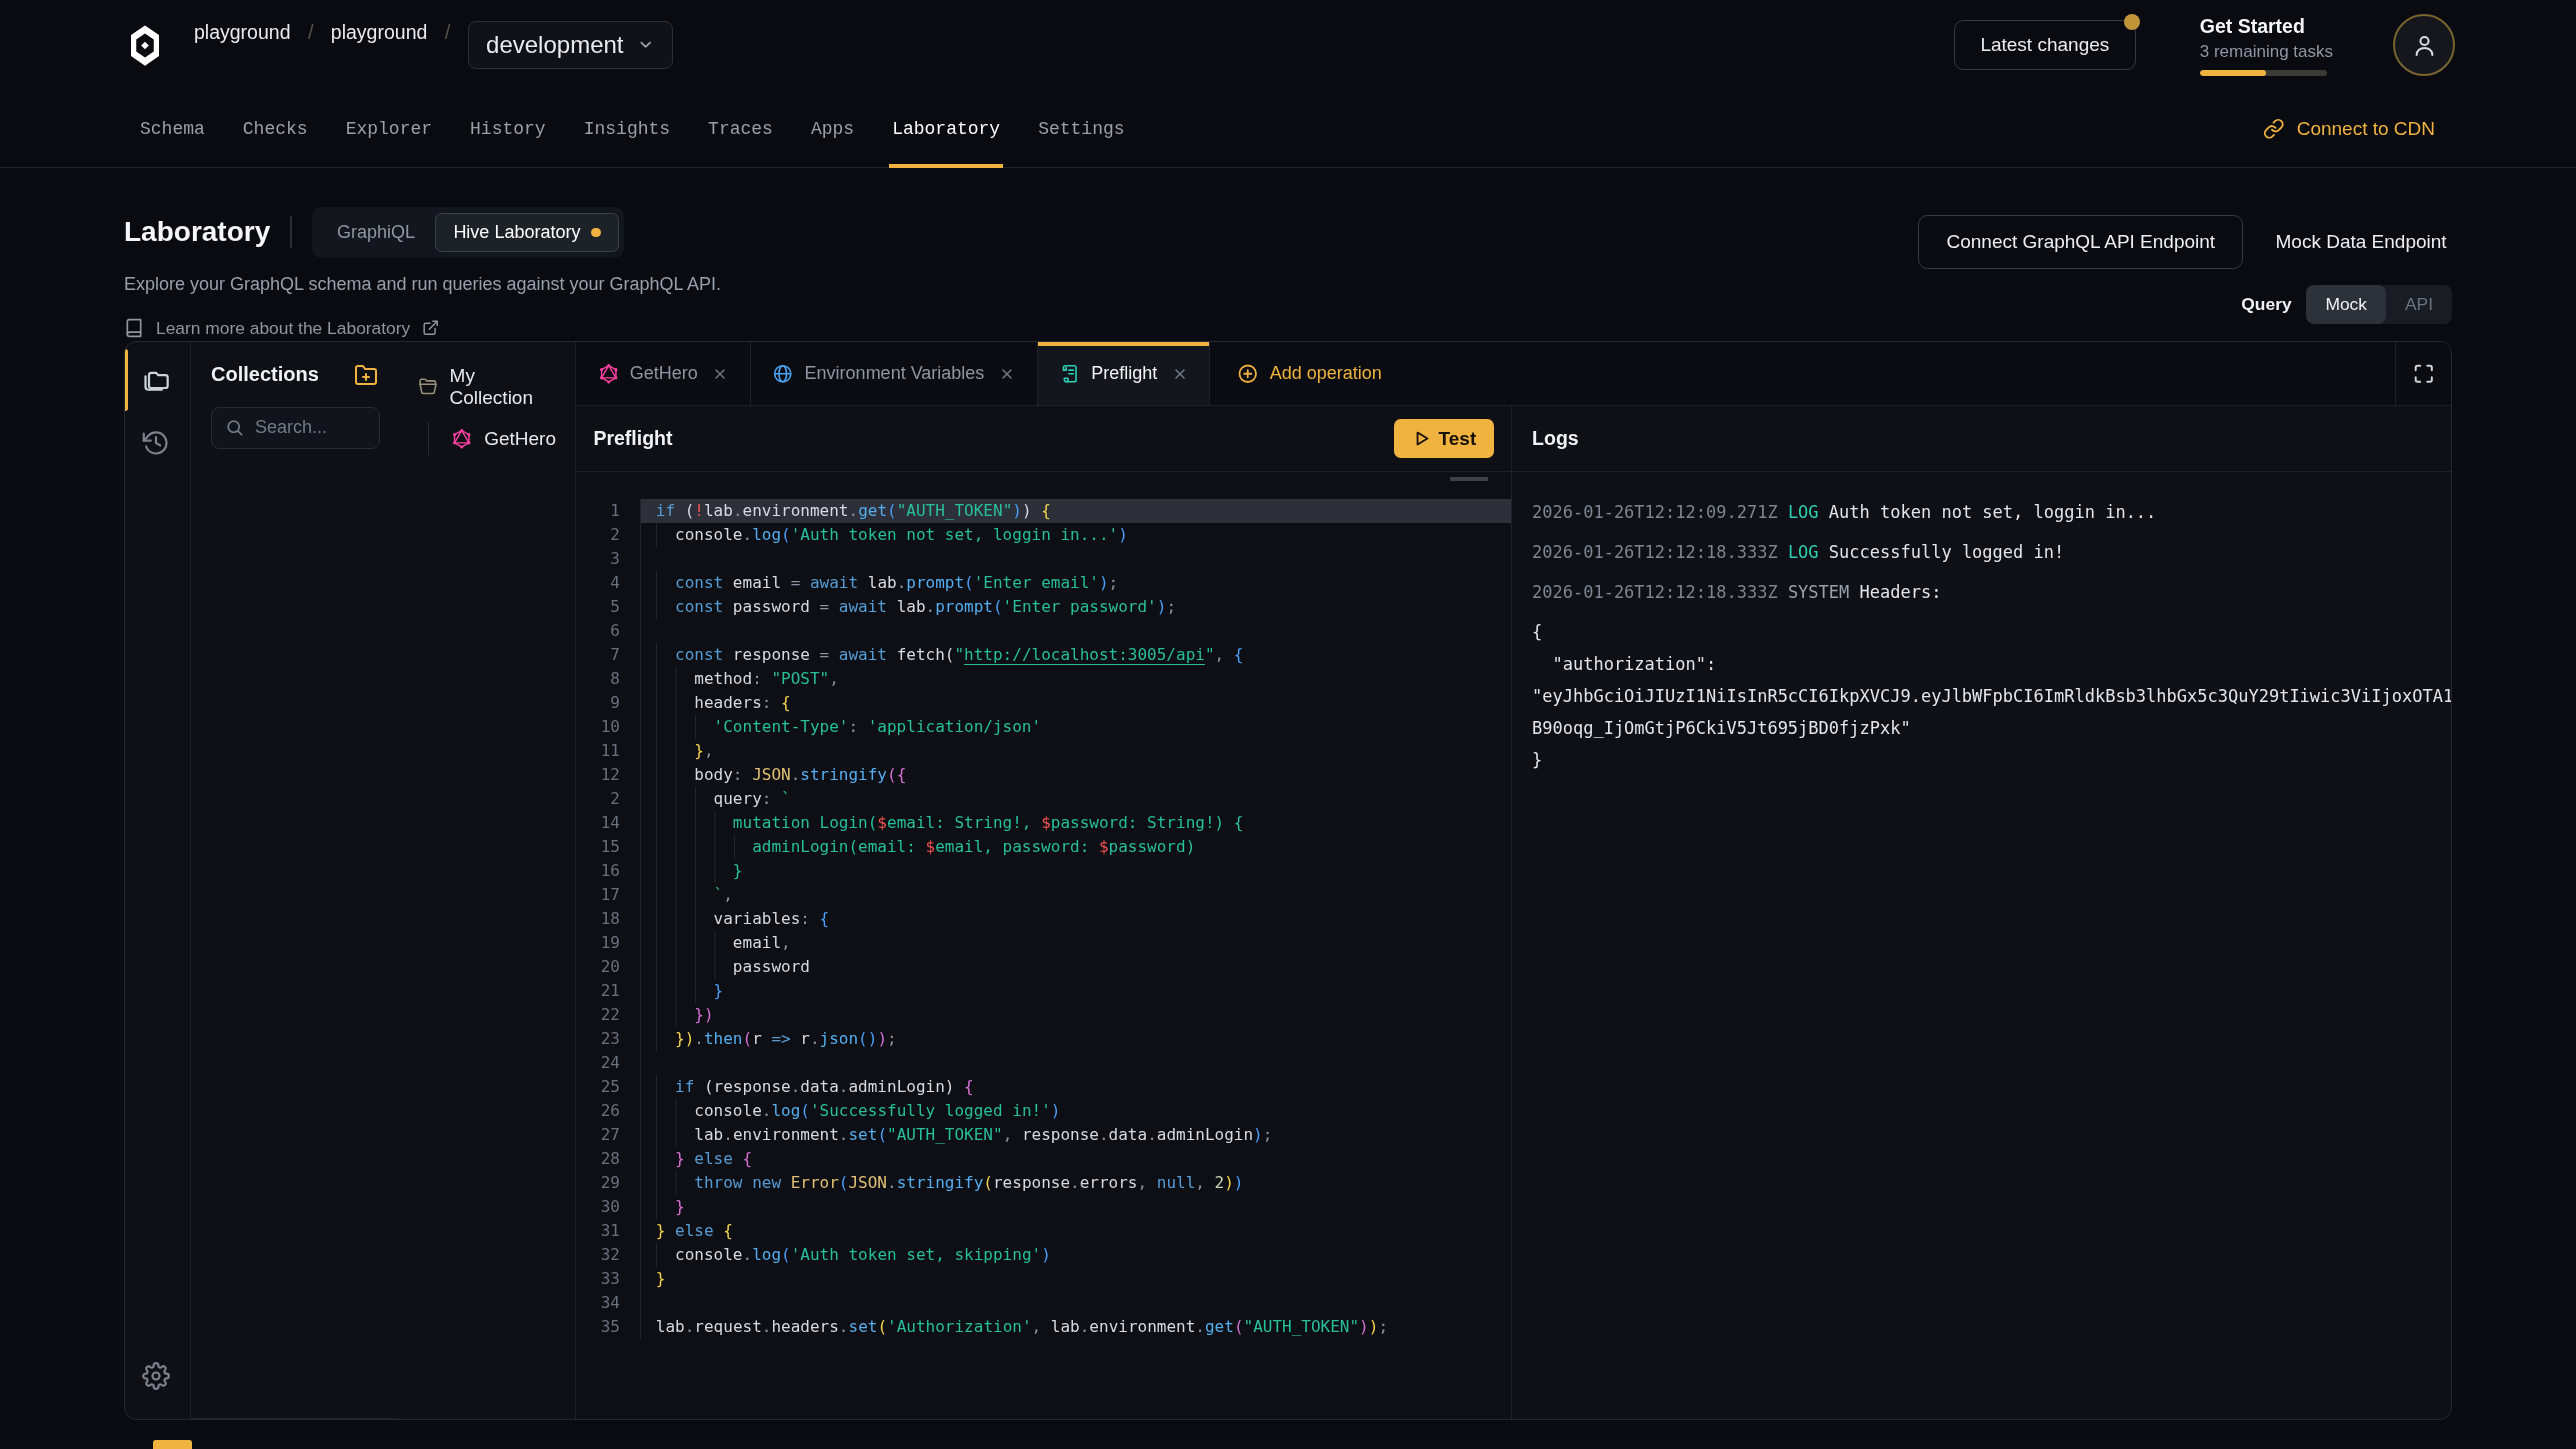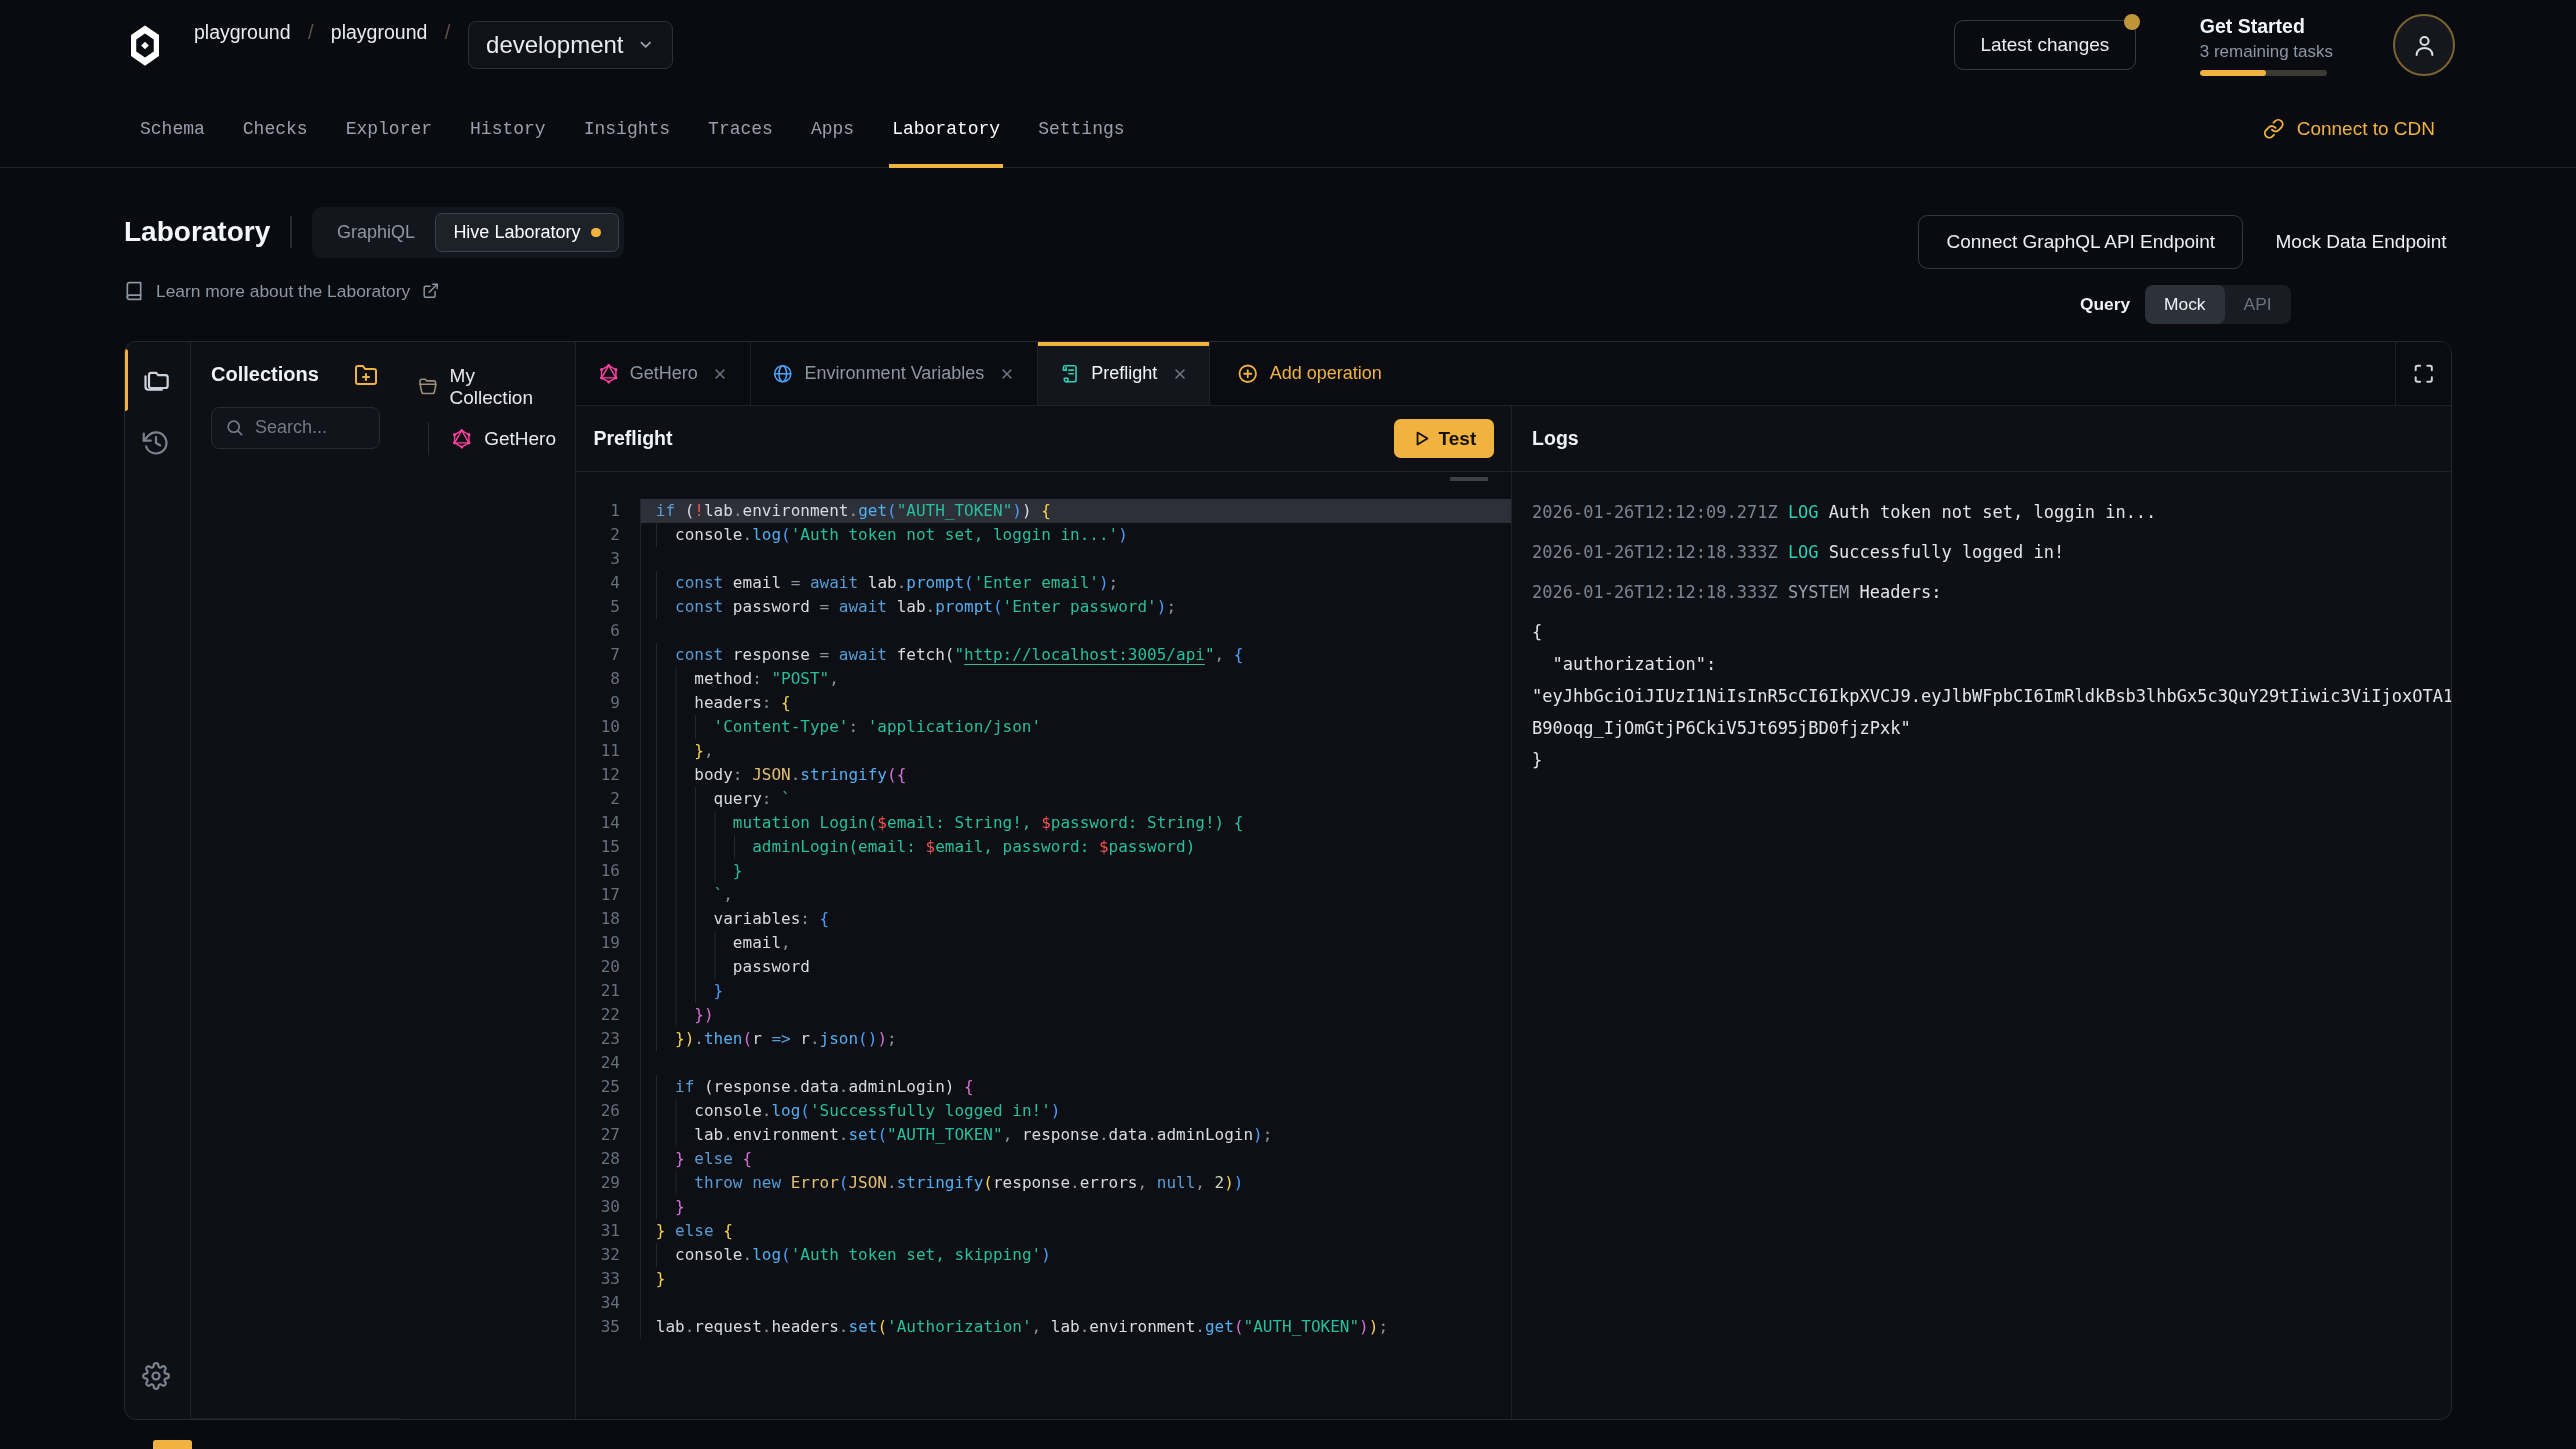--- a/index.html
+++ b/index.html
@@ -56,21 +56,21 @@
   .title-row { display:flex; align-items:center; }
   .page-title { font-size:28px; font-weight:700; color:#f4f6f9; }
   .vdiv { width:1.3px; height:32px; background:#262b35; margin:0 20px; }
   .mode-toggle { display:flex; align-items:center; background:#14161d; border-radius:9.4px; padding:5.4px; }
   .mode-opt { font-size:18px; color:#8e96a2; padding:9.4px 20px; cursor:pointer; border-radius:6.7px; display:flex; align-items:center; gap:10.7px; }
   .mode-opt.active { background:#1d2128; border:1.3px solid #3a4150; color:#ffffff; padding:8px 17.4px; }
   .mode-dot { width:9.4px; height:9.4px; border-radius:50%; background:#f0b33f; }
   .page-desc { margin-top:16px; font-size:18px; color:#98a0ac; }
   .learn-row { margin-top:23px; display:flex; align-items:center; gap:12px; color:#8e96a2; font-size:17.4px; cursor:pointer; }
   .learn-row svg { width:20px; height:20px; }
-  .ph-right { position:absolute; top:47px; right:124px; display:flex; flex-direction:column; align-items:center; }
+  .ph-right { position:absolute; top:47px; right:124px; display:flex; flex-direction:column; align-items:flex-end; }
   .ph-btn-row { display:flex; align-items:center; }
   .endpoint-btn {
     border:1.3px solid #333945; background:transparent; color:#eceff3; font-size:19px;
     padding:14.8px 27px; border-radius:9.4px; font-family:inherit; cursor:pointer;
   }
   .mock-endpoint { margin-left:27px; font-size:19px; color:#eceff3; background:none; border:none; font-family:inherit; cursor:pointer; padding:14.8px 5.4px; }
   .query-row { margin-top:16px; display:flex; align-items:center; gap:14.8px; }
   .query-label { font-size:17.4px; font-weight:700; color:#f0f2f5; }
   .seg { display:flex; background:#191c23; border-radius:8px; overflow:hidden; }
   .seg-opt { font-size:17.4px; padding:9.4px 19px; color:#6c7380; cursor:pointer; }
@@ -228,20 +228,21 @@
     <h1 class="page-title">Laboratory</h1>
     <div class="vdiv"></div>
     <div class="mode-toggle">
       <div class="mode-opt">GraphiQL</div>
       <div class="mode-opt active">
         <span>Hive Laboratory</span>
         <span class="mode-dot"></span>
       </div>
     </div>
   </div>
+  <p class="page-desc">Explore your GraphQL schema and run queries against your GraphQL API.</p>
   <div class="learn-row">
     <svg viewBox="0 0 24 24" fill="none" stroke="currentColor" stroke-width="2" stroke-linecap="round" stroke-linejoin="round">
         <path d="M4 19.5A2.5 2.5 0 0 1 6.5 17H20"></path>
         <path d="M6.5 2H20v20H6.5A2.5 2.5 0 0 1 4 19.5v-15A2.5 2.5 0 0 1 6.5 2z"></path>
       </svg>
     <span>Learn more about the Laboratory</span>
     <svg style="width:17.4px;height:17.4px;" viewBox="0 0 24 24" fill="none" stroke="currentColor" stroke-width="2" stroke-linecap="round" stroke-linejoin="round">
         <path d="M18 13v6a2 2 0 0 1-2 2H5a2 2 0 0 1-2-2V8a2 2 0 0 1 2-2h6"></path>
         <polyline points="15 3 21 3 21 9"></polyline>
         <line x1="10" y1="14" x2="21" y2="3"></line>

